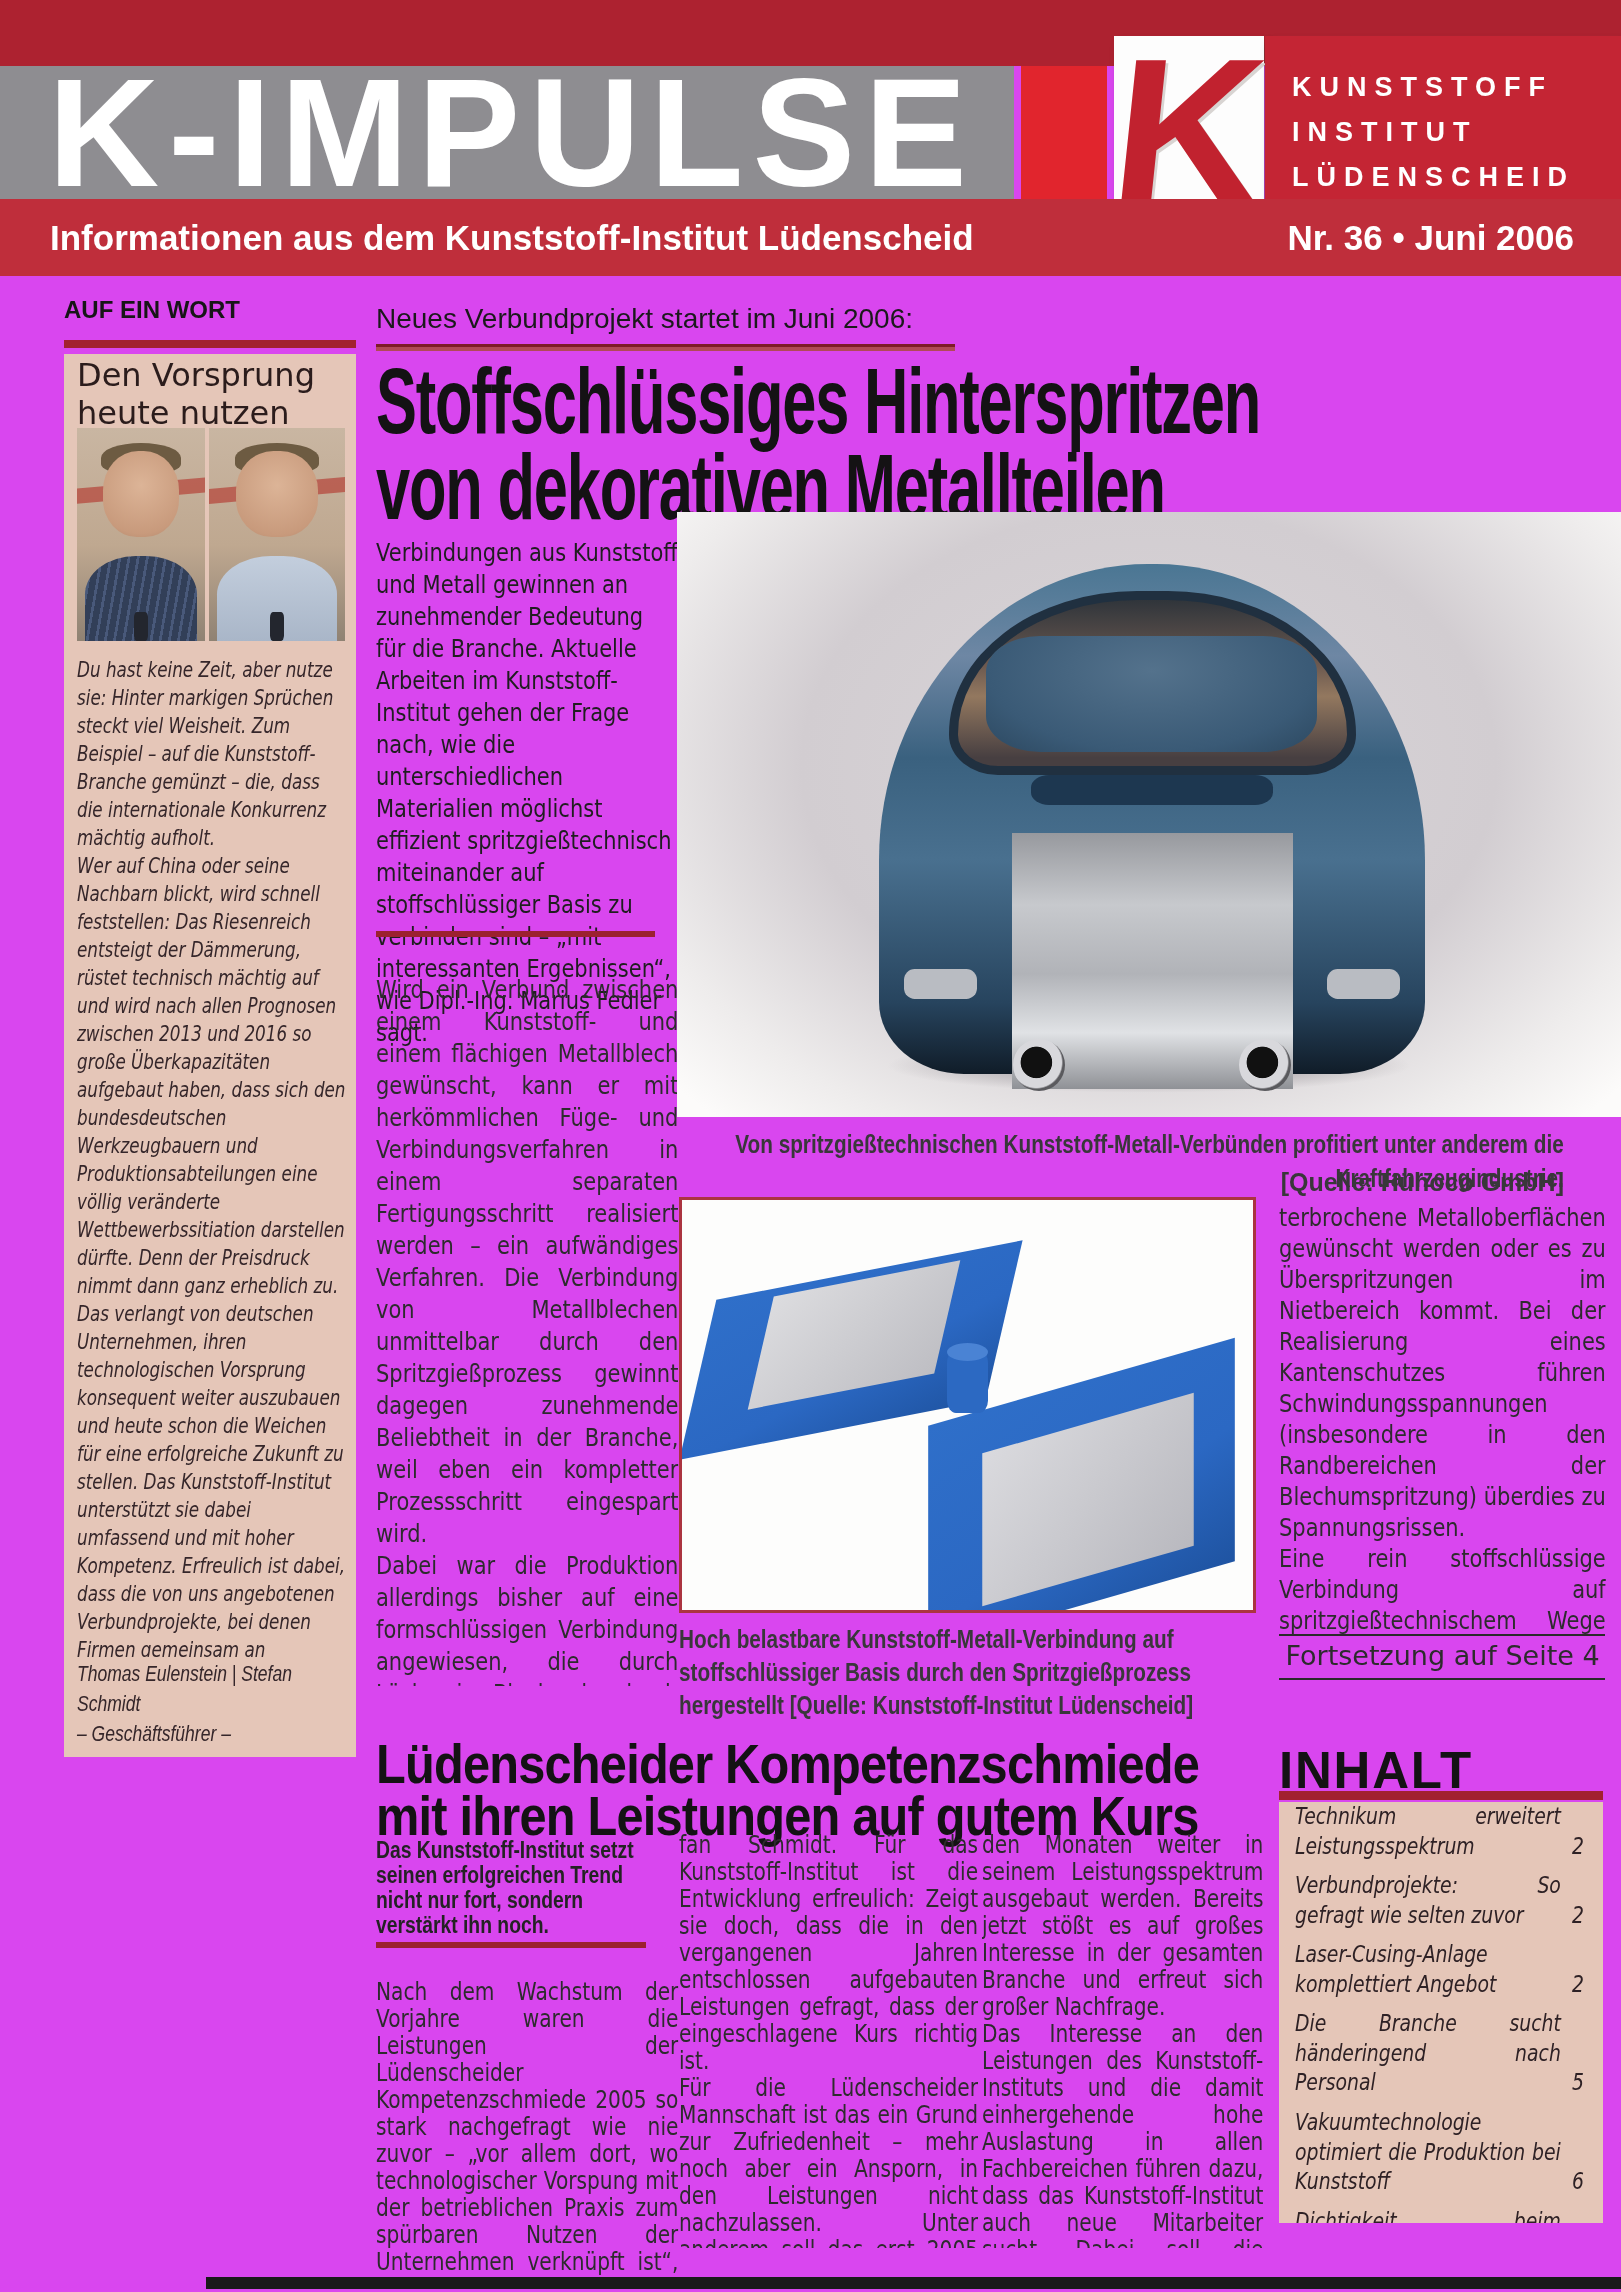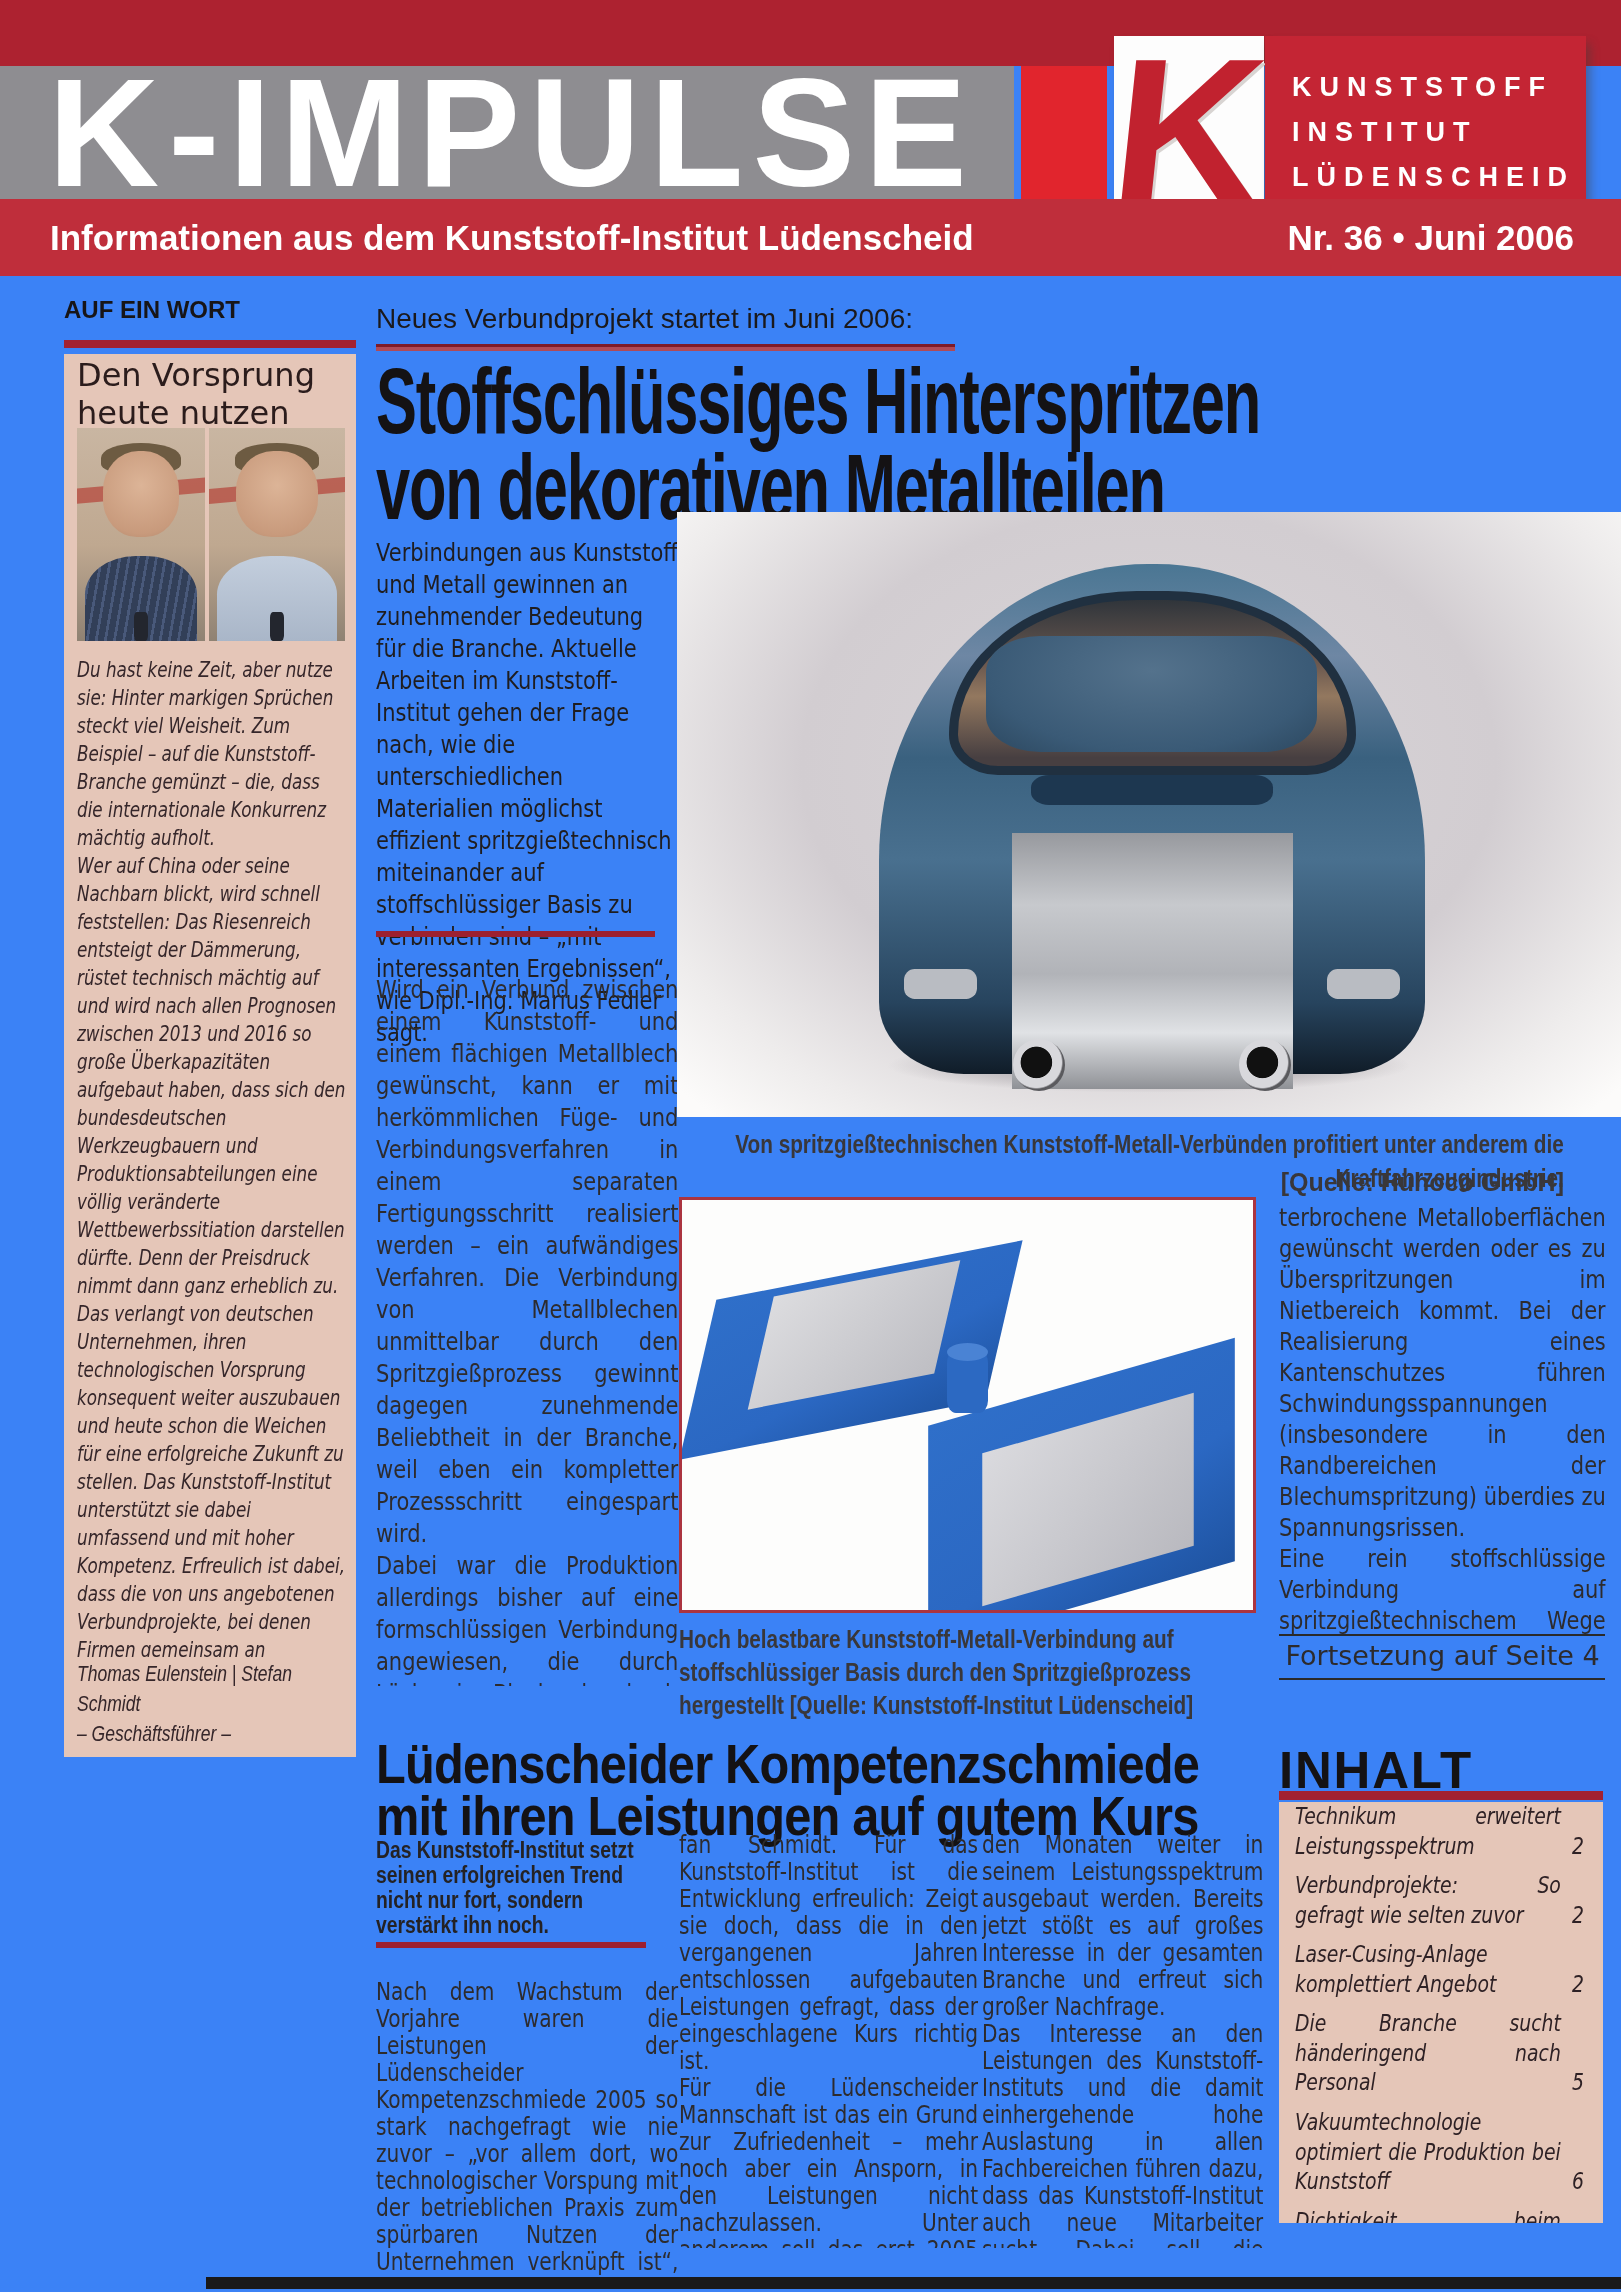--- a/index.html
+++ b/index.html
@@ -1,31 +1,31 @@
 <!DOCTYPE html>
 <html style="font-size:14.3px"><head>
 <meta charset="utf-8">
 <style>
   html,body{margin:0;padding:0;background:#e8e8e8;}
-  #page{position:relative;width:1621px;height:2293px;background:#3b82f6;overflow:hidden;
+  #page{position:relative;width:1621px;height:2293px;background:#d946ef;overflow:hidden;
         font-family:"DejaVu Sans",sans-serif;color:#2d2b2d;}
   #page *{box-sizing:border-box;}
   .abs{position:absolute;}
 
   
   .top-band{left:0;top:0;width:1621px;height:66px;background:#ad2230;}
   .mast-band{left:0;top:66px;width:1014px;height:133px;background:#8e8d91;}
   .mast-title{left:48px;top:66px;height:133px;line-height:134px;font-family:"Liberation Sans",sans-serif;
               font-weight:900;font-size:154px;letter-spacing:9px;color:#fff;white-space:nowrap;}
   .red-square{left:1021px;top:66px;width:86px;height:133px;background:#e1252d;}
   .logo-white{left:1114px;top:36px;width:150px;height:193px;background:#fdfdfd;
               box-shadow:5.4px 7.2px 9px rgba(70,60,60,.45);text-align:center;}
   .logo-k{font-family:"Liberation Sans",sans-serif;font-weight:900;font-size:206px;line-height:190px;
           color:#c1222f;transform:skewX(-6deg);display:inline-block;text-shadow:2.7px 2.7px 0 #d8d4d2;}
-  .logo-red{left:1265px;top:36px;width:321px;height:193px;background:#c42534;
+  .logo-red{left:1265px;top:36px;width:356px;height:193px;background:#c42534;
             box-shadow:5.4px 7.2px 9px rgba(70,60,60,.45);padding:29px 0 0 27px;}
   .logo-line{font-family:"Liberation Sans",sans-serif;font-weight:700;font-size:27px;letter-spacing:8px;
              color:#fff;line-height:45px;white-space:nowrap;}
   .info-bar{left:0;top:199px;width:1621px;height:77px;background:#bf2e3b;}
   .info-left{left:50px;top:199px;height:77px;line-height:77px;font-family:"Liberation Sans",sans-serif;
              font-weight:700;font-size:35px;color:#fff;white-space:nowrap;text-align:center;}
   .info-right{right:47px;top:199px;height:77px;line-height:77px;font-family:"Liberation Sans",sans-serif;
               font-weight:700;font-size:35px;color:#fff;white-space:nowrap;}
 
   

